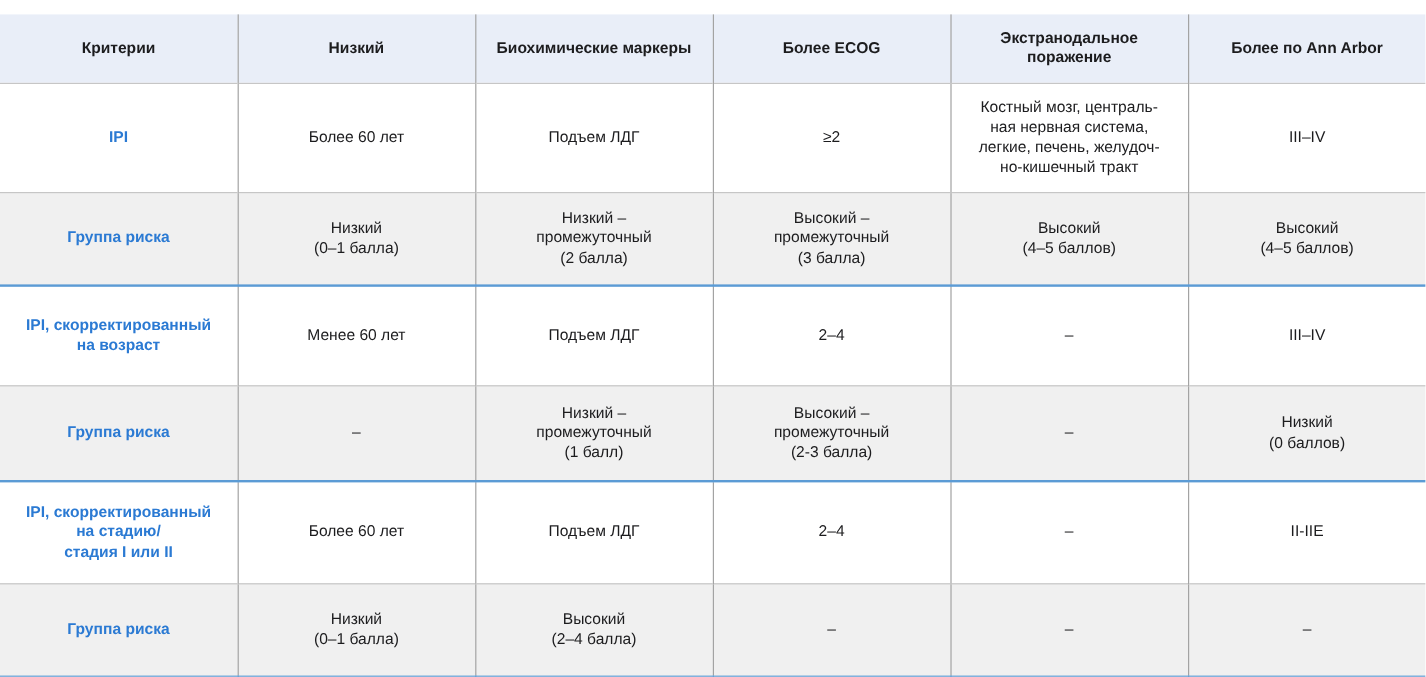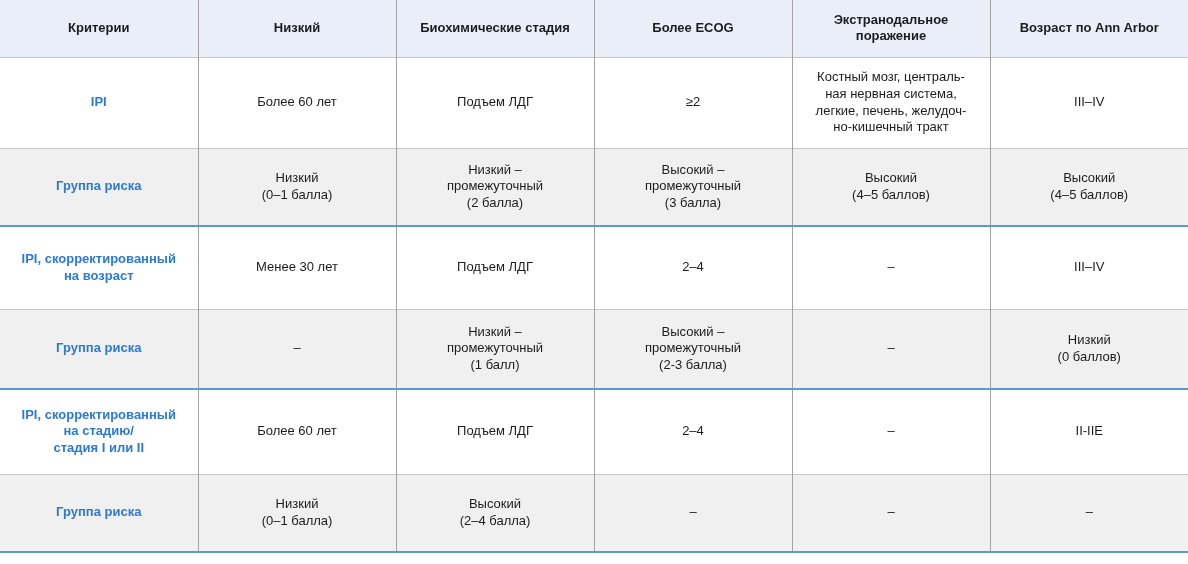--- a/index.html
+++ b/index.html
@@ -6,21 +6,21 @@
     margin: 0;
     padding: 0;
     background: #ffffff;
     font-family: "Liberation Sans", "DejaVu Sans", sans-serif;
   }
   .page {
     width: 1188px;
     height: 564px;
     background: #ffffff;
     box-sizing: border-box;
-    padding-top: 0;
+    padding-top: 12px;
   }
   table.ipi {
     width: 1188px;
     border-collapse: collapse;
     table-layout: fixed;
   }
   table.ipi col { width: 16.6667%; }
   table.ipi th, table.ipi td {
     text-align: center;
     vertical-align: middle;
@@ -63,24 +63,24 @@
         <col>
         <col>
         <col>
         <col>
         <col>
     </colgroup>
     <thead>
       <tr>
           <th>Критерии</th>
           <th>Низкий</th>
-          <th>Биохимические стадия</th>
+          <th>Биохимические маркеры</th>
           <th>Более ECOG</th>
           <th>Экстранодальное поражение</th>
-          <th>Возраст по Ann Arbor</th>
+          <th>Более по Ann Arbor</th>
         </tr>
     </thead>
     <tbody>
         <tr>
           <td class="row-label">IPI</td>
           <td>Более 60 лет</td>
           <td>Подъем ЛДГ</td>
           <td>≥2</td>
           <td>Костный мозг, централь-
 ная нервная система,
@@ -99,21 +99,21 @@
 промежуточный
 (3 балла)</td>
           <td>Высокий
 (4–5 баллов)</td>
           <td>Высокий
 (4–5 баллов)</td>
         </tr>
         <tr>
           <td class="row-label">IPI, скорректированный
 на возраст</td>
-          <td>Менее 30 лет</td>
+          <td>Менее 60 лет</td>
           <td>Подъем ЛДГ</td>
           <td>2–4</td>
           <td>–</td>
           <td>III–IV</td>
         </tr>
         <tr class="risk">
           <td class="row-label">Группа риска</td>
           <td>–</td>
           <td>Низкий –
 промежуточный

